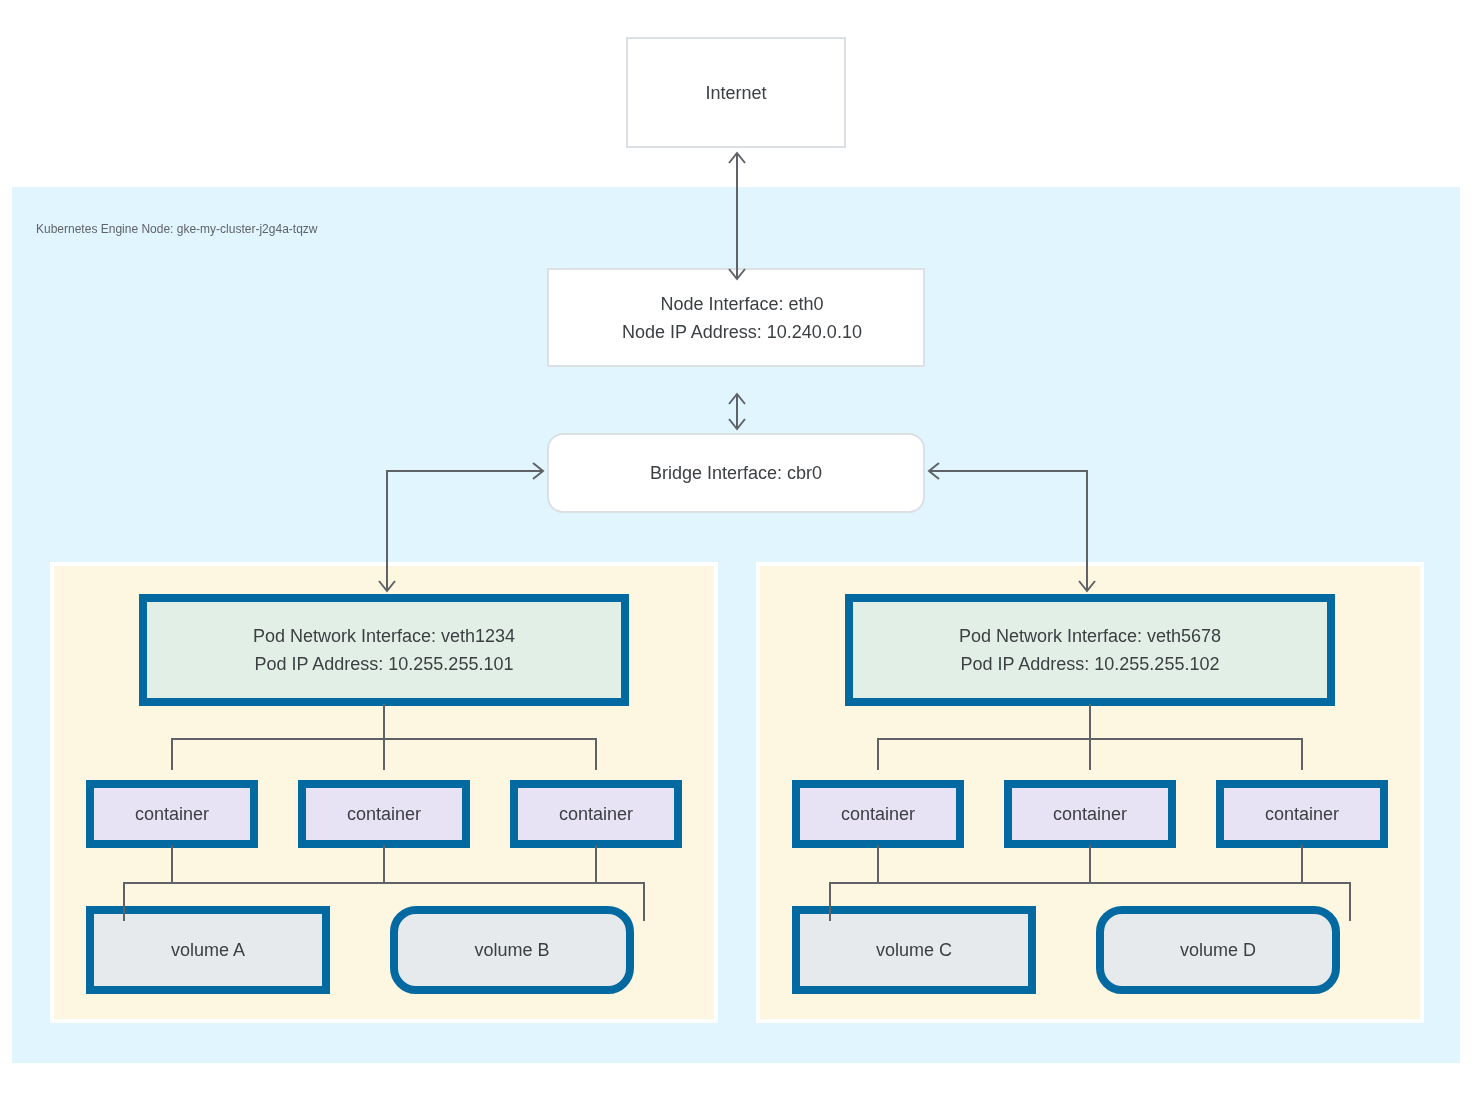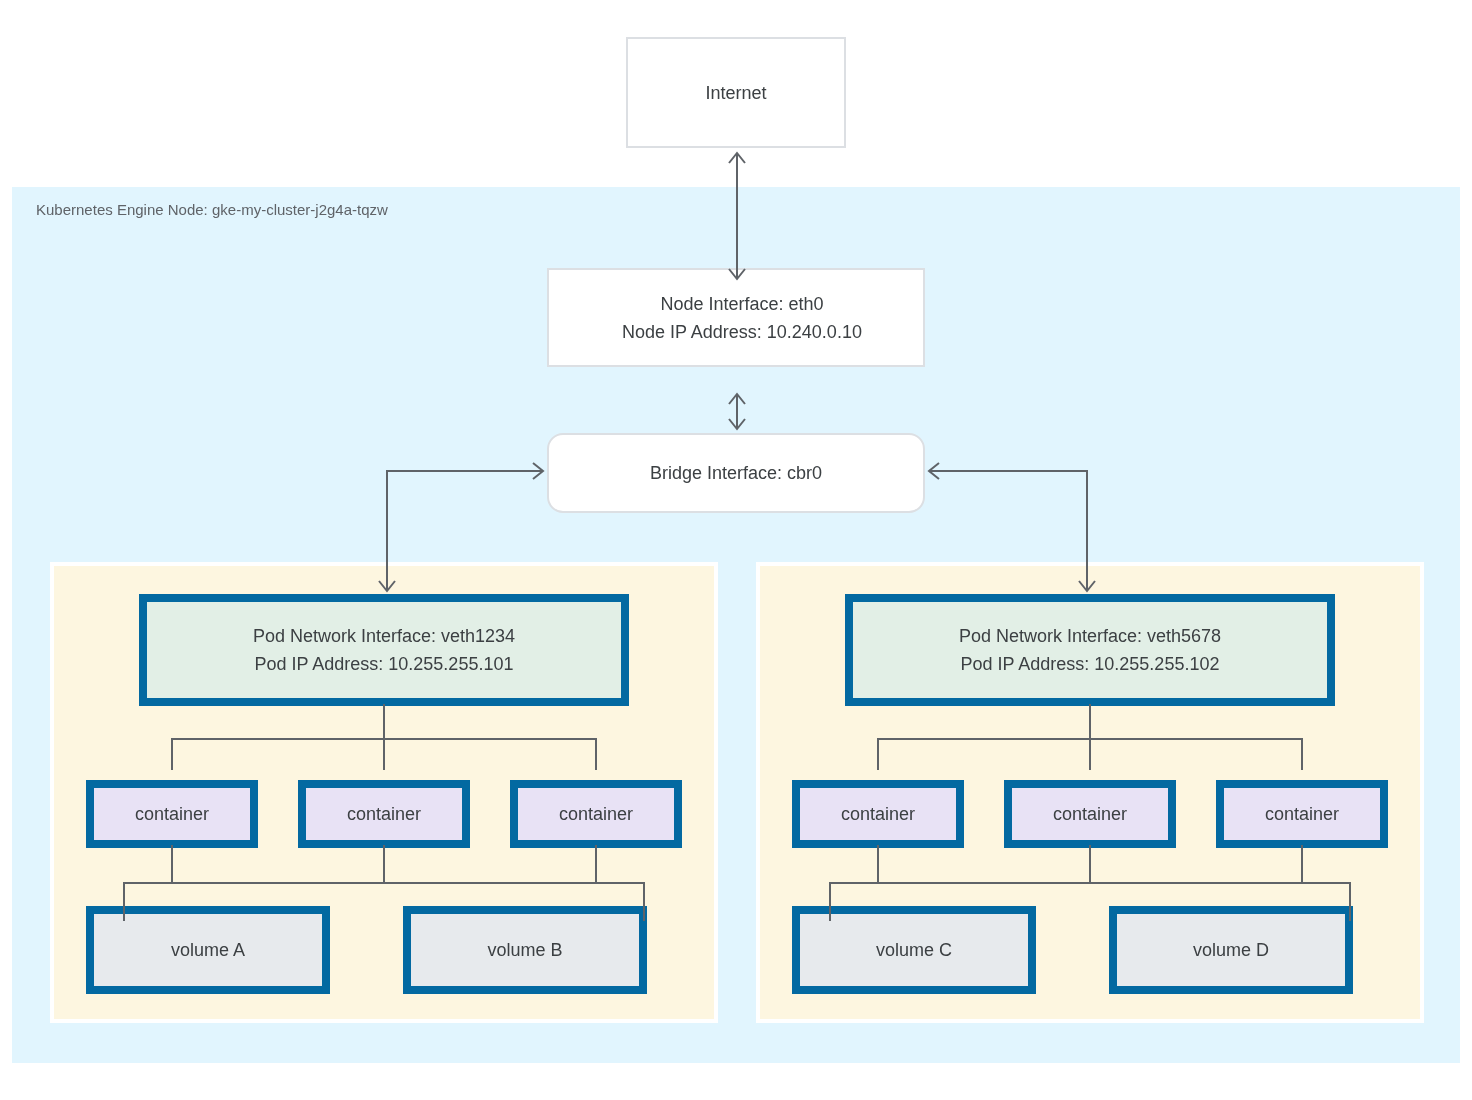--- a/index.html
+++ b/index.html
@@ -42,22 +42,22 @@
     border: 2px solid var(--box-border);
   }
   .internet-box { left: 626px; top: 37px; width: 220px; height: 111px; }
   .cluster-area {
     position: absolute;
     left: 12px; top: 187px; width: 1448px; height: 876px;
     background: var(--cluster-bg);
   }
   .cluster-label {
     position: absolute;
-    left: 24px; top: 14px;
-    font-size: 15px;
+    left: 24px; top: 35px;
+    font-size: 12px;
     color: var(--label);
   }
   .node-box   { left: 547px; top: 268px; width: 378px; height: 99px; padding-left: 12px; }
   .bridge-box { left: 547px; top: 433px; width: 378px; height: 80px; border-radius: 16px; }
 
   .pod {
     position: absolute;
     top: 562px;
     width: 668px;
     height: 461px;
@@ -77,21 +77,21 @@
     background: var(--container-bg);
   }
   .container-1 { left: 32px; }
   .container-2 { left: 244px; }
   .container-3 { left: 456px; }
   .volume-box {
     top: 340px; width: 244px; height: 88px;
     background: var(--volume-bg);
   }
   .volume-1 { left: 32px; }
-  .volume-2 { left: 349px; }
+  .volume-2 { left: 336px; border-radius: 26px; }
 
   svg.connectors {
     position: absolute;
     left: 0; top: 0;
     width: 1472px;
     height: 1100px;
     pointer-events: none;
   }
   svg.connectors line, svg.connectors path {
     stroke: var(--line);

